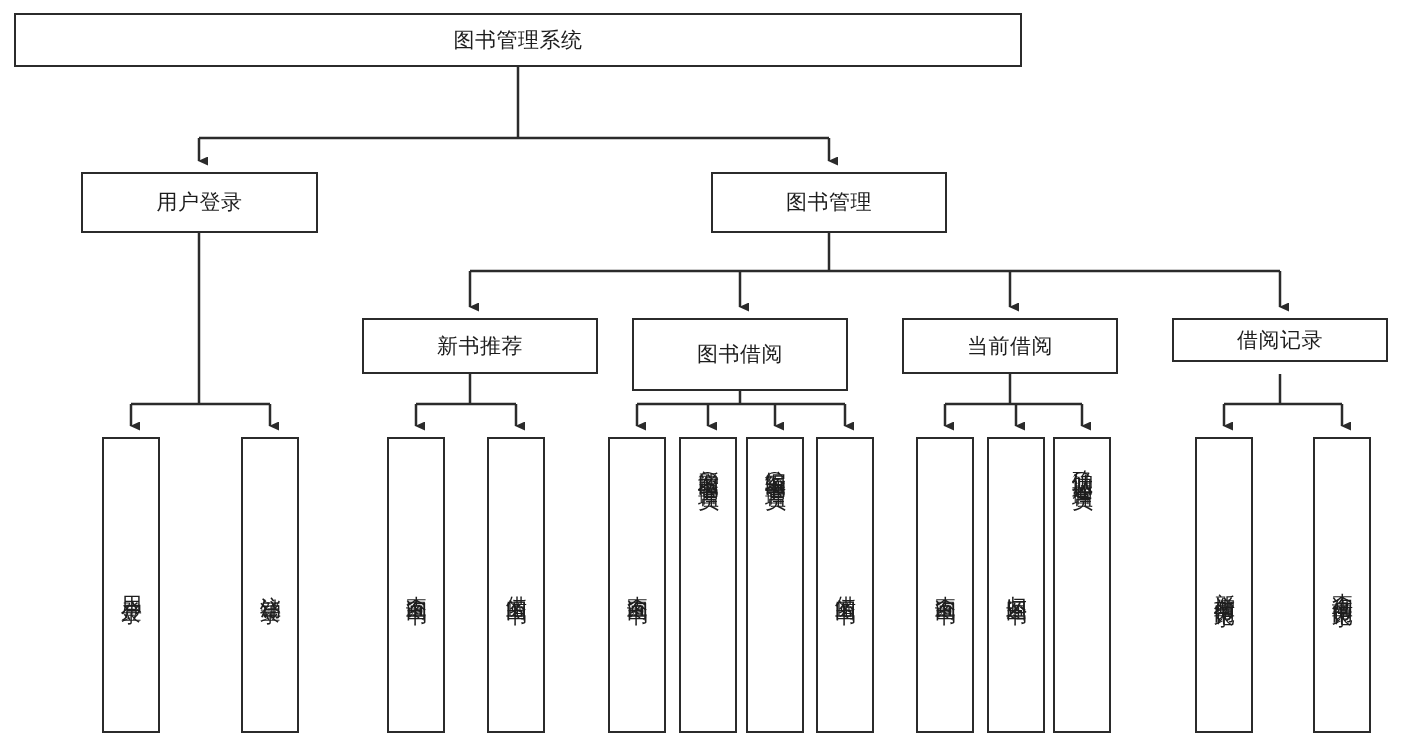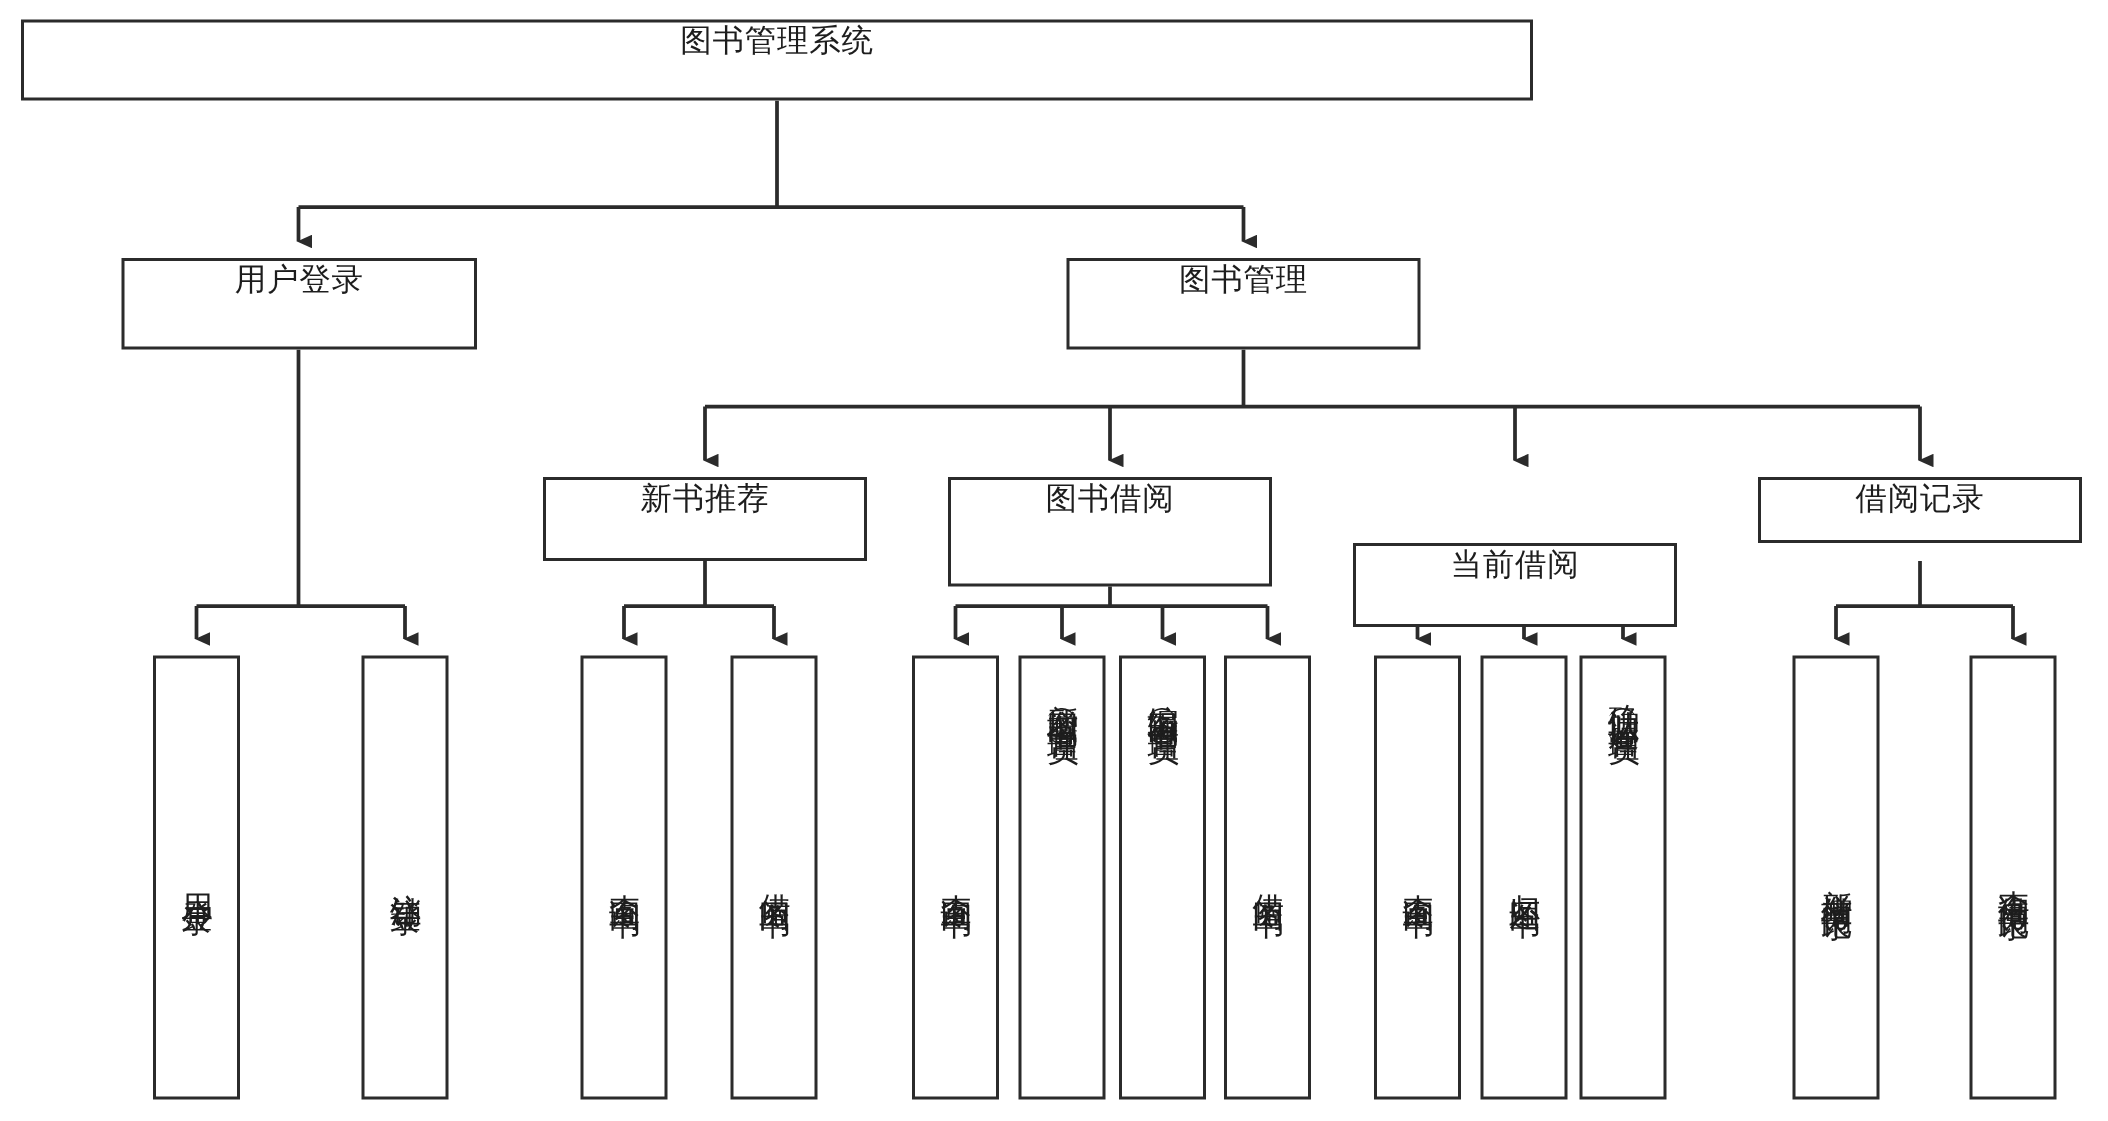--- a/index.html
+++ b/index.html
@@ -25,21 +25,21 @@
     width: 1405px;
     height: 747px;
     pointer-events: none;
   }
   .node {
     position: absolute;
     box-sizing: border-box;
     background: #ffffff;
     border: 2px solid #2b2b2b;
     display: flex;
-    align-items: flex-start;
+    align-items: center;
     justify-content: center;
     overflow: hidden;
   }
   .node-label {
     color: #1d1d1d;
     font-size: 21px;
     line-height: 1.16;
     letter-spacing: 0.5px;
     white-space: nowrap;
     text-align: center;
@@ -126,27 +126,27 @@
   <div id="node-layer">
       <div class="node horiz" style="left: 14px; top: 13px; width: 1008px; height: 54px;">
         <span class="node-label">图书管理系统</span>
       </div>
       <div class="node horiz" style="left: 81px; top: 172px; width: 237px; height: 61px;">
         <span class="node-label">用户登录</span>
       </div>
       <div class="node horiz" style="left: 711px; top: 172px; width: 236px; height: 61px;">
         <span class="node-label">图书管理</span>
       </div>
-      <div class="node horiz" style="left: 362px; top: 318px; width: 216px; height: 56px;">
+      <div class="node horiz" style="left: 362px; top: 318px; width: 236px; height: 56px;">
         <span class="node-label">新书推荐</span>
       </div>
       <div class="node horiz" style="left: 632px; top: 318px; width: 216px; height: 73px;">
         <span class="node-label">图书借阅</span>
       </div>
-      <div class="node horiz" style="left: 902px; top: 318px; width: 216px; height: 56px; margin-top: 44px;">
+      <div class="node horiz" style="left: 902px; top: 318px; width: 216px; height: 56px;">
         <span class="node-label">当前借阅</span>
       </div>
       <div class="node horiz" style="left: 1172px; top: 318px; width: 216px; height: 44px;">
         <span class="node-label">借阅记录</span>
       </div>
       <div class="node vert centered" style="left: 102px; top: 437px; width: 58px; height: 296px;">
         <span class="node-label">用户登录</span>
       </div>
       <div class="node vert centered" style="left: 241px; top: 437px; width: 58px; height: 296px;">
         <span class="node-label">注销登录</span>

